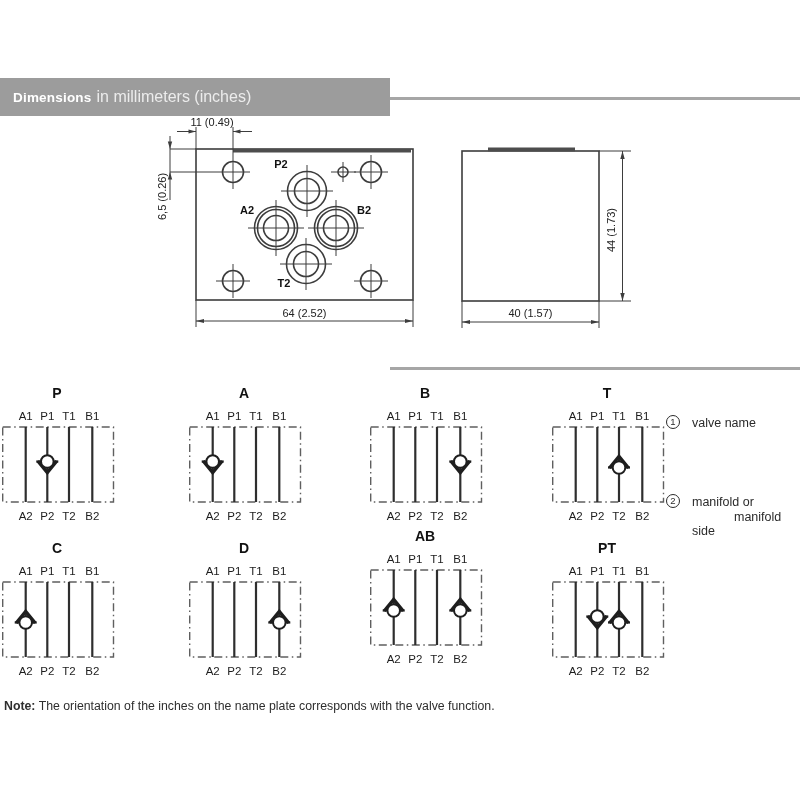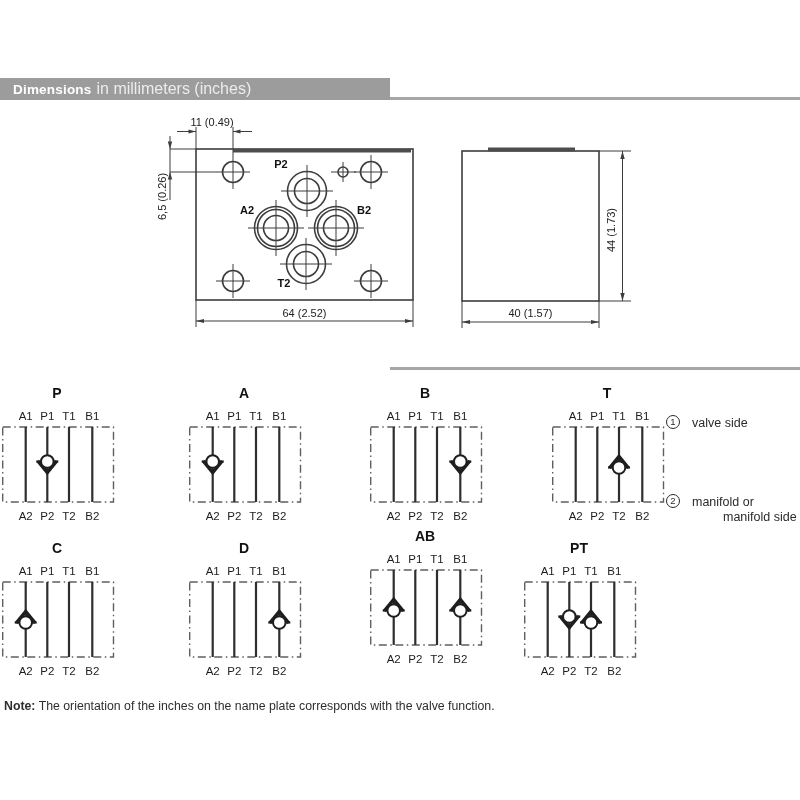--- a/index.html
+++ b/index.html
@@ -1,19 +1,19 @@
 <!DOCTYPE html>
 <html><head>
 <meta charset="utf-8">
 <style>
   html,body{margin:0;padding:0;background:#fff;}
   .page{position:relative;width:800px;height:800px;background:#ffffff;overflow:hidden;
         font-family:"Liberation Sans","DejaVu Sans",sans-serif;}
   
-  .secbar{position:absolute;left:0;width:390px;height:22px;background:#9c9c9c;
+  .secbar{position:absolute;left:0;width:390px;height:38px;background:#9c9c9c;
           display:flex;align-items:center;padding-left:13px;box-sizing:border-box;}
   .secbar .t{color:#ffffff;font-weight:bold;font-size:13.5px;letter-spacing:.2px;}
   .secbar .s{color:#ececec;font-size:16px;margin-left:5px;}
   .secline{position:absolute;height:2.5px;background:#a6a6a6;}
   
   .ln{stroke:#3d3d3d;stroke-width:1.6;fill:none;}
   .thin{stroke:#3d3d3d;stroke-width:1;fill:none;}
   .arr{fill:#3d3d3d;stroke:none;}
   .dimtxt{font-size:11px;fill:#222222;}
   .portlbl{font-size:11px;font-weight:bold;fill:#111111;}
@@ -26,21 +26,21 @@
   .dashbox{fill:none;stroke:#5f5f5f;stroke-width:1.4;stroke-dasharray:8 3.5 1.5 3.5;}
   .vc{fill:#ffffff;stroke:#1e1e1e;stroke-width:2;}
   .vv{fill:none;stroke:#1e1e1e;stroke-width:3.4;}
   .vf{stroke:#1e1e1e;stroke-width:2.2;}
   
   .ann{position:absolute;display:flex;gap:12px;align-items:flex-start;color:#2b2b2b;
        font-size:12.5px;line-height:14.5px;}
   .marker{width:14px;height:14px;border:1.2px solid #2b2b2b;border-radius:50%;font-size:9.5px;
           display:flex;align-items:center;justify-content:center;flex:none;margin-top:-1px;
           box-sizing:border-box;}
-  .ann .l2{margin-left:5px;padding-left:26px;}
+  .ann .l2{margin-left:16px;padding-left:26px;}
   
   .note{position:absolute;left:4px;top:699px;font-size:12.3px;color:#2e2e2e;}
   .note b{font-weight:bold;}
 </style>
 </head>
 <body>
 
 <div class="page">
 
   <div class="secbar" style="top:78px;">
@@ -318,21 +318,21 @@
             <path class="vv" d="M 82.8 84 L 92.3 72.5 L 101.8 84"></path>
             <line class="vf" x1="81.3" y1="83.5" x2="86.8" y2="83.5"></line>
             <line class="vf" x1="97.8" y1="83.5" x2="103.3" y2="83.5"></line>
             <circle class="vc" cx="92.3" cy="83.5" r="6.3"></circle>
           </g>
           <text class="lbl" x="25.7" y="136">A2</text>
           <text class="lbl" x="47.3" y="136">P2</text>
           <text class="lbl" x="69" y="136">T2</text>
           <text class="lbl" x="92.3" y="136">B2</text>
         </svg></div>
-      <div class="sym-cell" style="left: 522px; top: 539px;"><svg width="120" height="140" viewBox="0 0 120 140">
+      <div class="sym-cell" style="left: 550px; top: 539px;"><svg width="120" height="140" viewBox="0 0 120 140">
           <text class="sym-title" x="57" y="14">PT</text>
           <text class="lbl" x="25.7" y="36">A1</text>
           <text class="lbl" x="47.3" y="36">P1</text>
           <text class="lbl" x="69" y="36">T1</text>
           <text class="lbl" x="92.3" y="36">B1</text>
           <rect class="dashbox" x="2.7" y="43" width="110.8" height="75"></rect>
           <line class="gline" x1="25.7" y1="43" x2="25.7" y2="118"></line>
           <line class="gline" x1="47.3" y1="43" x2="47.3" y2="118"></line>
           <line class="gline" x1="69" y1="43" x2="69" y2="118"></line>
           <line class="gline" x1="92.3" y1="43" x2="92.3" y2="118"></line>
@@ -350,21 +350,21 @@
           </g>
           <text class="lbl" x="25.7" y="136">A2</text>
           <text class="lbl" x="47.3" y="136">P2</text>
           <text class="lbl" x="69" y="136">T2</text>
           <text class="lbl" x="92.3" y="136">B2</text>
         </svg></div>
     </div>
 
   <div class="ann" style="left:666px;top:416px;">
     <span class="marker">1</span>
-    <span>valve side</span>
+    <span>valve name</span>
   </div>
   <div class="ann" style="left:666px;top:495px;">
     <span class="marker">2</span>
     <span>
       <span>manifold or</span><br>
       <span class="l2">manifold side</span>
     </span>
   </div>
 
   <div class="note">

